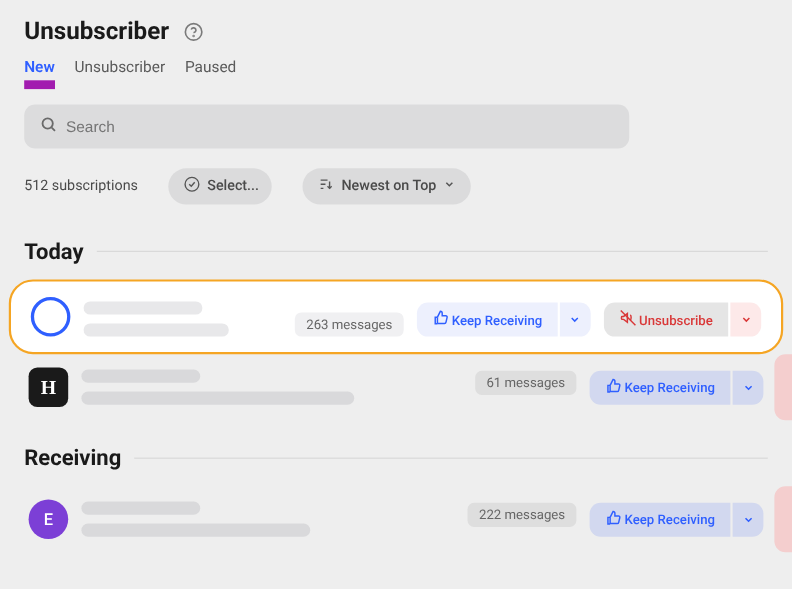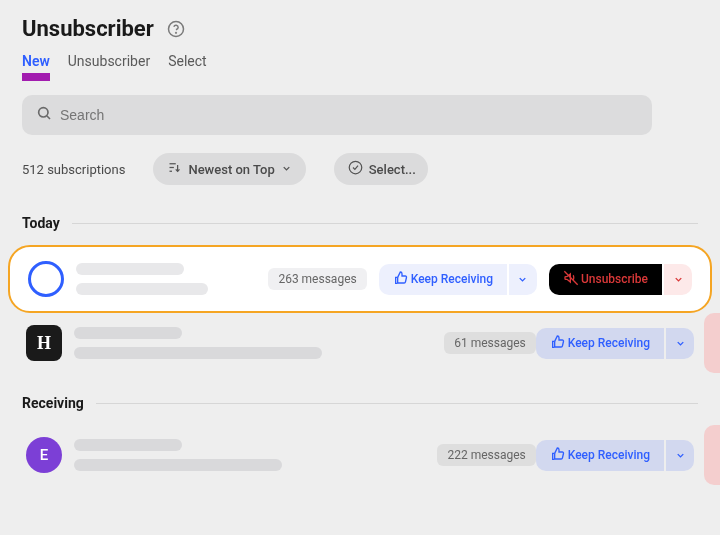--- a/index.html
+++ b/index.html
@@ -52,21 +52,21 @@
       font-weight: 600;
       border-bottom: 8px solid #a21caf;
     }
     .search-bar {
       display: flex;
       align-items: center;
       gap: 8px;
       background: #dcdcdd;
       border-radius: 10px;
       padding: 10px 14px;
-      width: 630px;
+      width: 550px;
       color: #6a6a6a;
     }
     .search-input {
       background: transparent;
       border: none;
       outline: none;
       font-size: 14px;
       color: #555;
       flex: 1;
     }
@@ -91,38 +91,38 @@
       white-space: nowrap;
     }
     .section-heading {
       display: flex;
       align-items: center;
       gap: 12px;
       margin-top: 30px;
       margin-bottom: 14px;
     }
     .section-title {
-      font-size: 14px;
+      font-size: 20px;
       font-weight: 700;
       color: #1a1a1a;
     }
     .section-line {
       flex: 1;
       height: 1px;
       background: #d6d6d6;
     }
     .highlighted-card {
       background: #ffffff;
       border: 2px solid #f5a523;
       border-radius: 22px;
       padding: 14px 18px;
       margin-left: -14px;
       margin-right: -14px;
       display: flex;
-      align-items: center;
+      align-items: flex-end;
       gap: 12px;
     }
     .avatar-ring {
       width: 36px;
       height: 36px;
       border: 3px solid #2f5fff;
       border-radius: 50%;
       flex-shrink: 0;
     }
     .skeleton-lines {
@@ -178,21 +178,21 @@
     }
     .keep-btn {
       background: #edf0fd;
       color: #2f5fff;
     }
     .keep-dd {
       background: #edf0fd;
       color: #2f5fff;
     }
     .unsub-btn {
-      background: #000000;
+      background: #e5e5e5;
       color: #d93838;
     }
     .unsub-dd {
       background: #fde9e9;
       color: #d93838;
     }
     .keep-btn-dim {
       background: #d2d8ef;
       color: #2f5fff;
     }
@@ -254,21 +254,22 @@
     .msg-count-dim {
       font-size: 12px;
       color: #666;
       background: #dedede;
       padding: 4px 10px;
       border-radius: 6px;
       white-space: nowrap;
     }
     .row-right {
       display: flex;
-      align-items: center;
+      align-items: flex-start;
+      gap: 12px;
       margin-left: auto;
     }
     .overflow-right {
       position: relative;
     }
     .partial-btn {
       position: absolute;
       right: -26px;
       top: 0;
       bottom: 0;
@@ -290,60 +291,60 @@
           <circle cx="12" cy="12" r="10"></circle>
           <path d="M9.1 9a3 3 0 0 1 5.8 1c0 2-3 3-3 3"></path>
           <circle cx="12" cy="17" r="0.5" fill="#7a7a7a"></circle>
         </svg>
     </span>
   </div>
 
   <div class="tabs">
     <div class="tab-item active">New</div>
     <div class="tab-item">Unsubscriber</div>
-    <div class="tab-item">Select</div>
+    <div class="tab-item">Paused</div>
   </div>
 
   <div class="search-bar">
     <span>
       <svg width="16" height="16" viewBox="0 0 24 24" fill="none" stroke="#6a6a6a" stroke-width="2.5">
           <circle cx="11" cy="11" r="7"></circle>
           <line x1="21" y1="21" x2="16.5" y2="16.5"></line>
         </svg>
     </span>
     <input class="search-input" placeholder="Search" style="">
   </div>
 
   <div class="controls-row">
     <span>512 subscriptions</span>
+    <div class="pill-btn" style="max-width:94px;overflow:hidden;">
+      <span>
+        <svg width="15" height="15" viewBox="0 0 24 24" fill="none" stroke="#555" stroke-width="2">
+            <circle cx="12" cy="12" r="10"></circle>
+            <polyline points="8,12 11,15 16,9"></polyline>
+          </svg>
+      </span>
+      <span>Select...</span>
+    </div>
     <div class="pill-btn">
       <span>
         <svg width="15" height="15" viewBox="0 0 24 24" fill="none" stroke="#555" stroke-width="2">
             <line x1="4" y1="6" x2="14" y2="6"></line>
             <line x1="4" y1="12" x2="11" y2="12"></line>
             <line x1="4" y1="18" x2="8" y2="18"></line>
             <polyline points="17,8 17,18"></polyline>
             <polyline points="14,15 17,18 20,15"></polyline>
           </svg>
       </span>
       <span>Newest on Top</span>
       <span>
         <svg width="11" height="11" viewBox="0 0 24 24" fill="none" stroke="#555" stroke-width="3">
             <polyline points="6,9 12,15 18,9"></polyline>
           </svg>
       </span>
-    </div>
-    <div class="pill-btn" style="max-width:94px;overflow:hidden;">
-      <span>
-        <svg width="15" height="15" viewBox="0 0 24 24" fill="none" stroke="#555" stroke-width="2">
-            <circle cx="12" cy="12" r="10"></circle>
-            <polyline points="8,12 11,15 16,9"></polyline>
-          </svg>
-      </span>
-      <span>Select...</span>
     </div>
   </div>
 
   <div class="section-heading">
     <span class="section-title">Today</span>
     <span class="section-line"></span>
   </div>
 
   <div class="highlighted-card">
     <div class="avatar-ring"></div>

